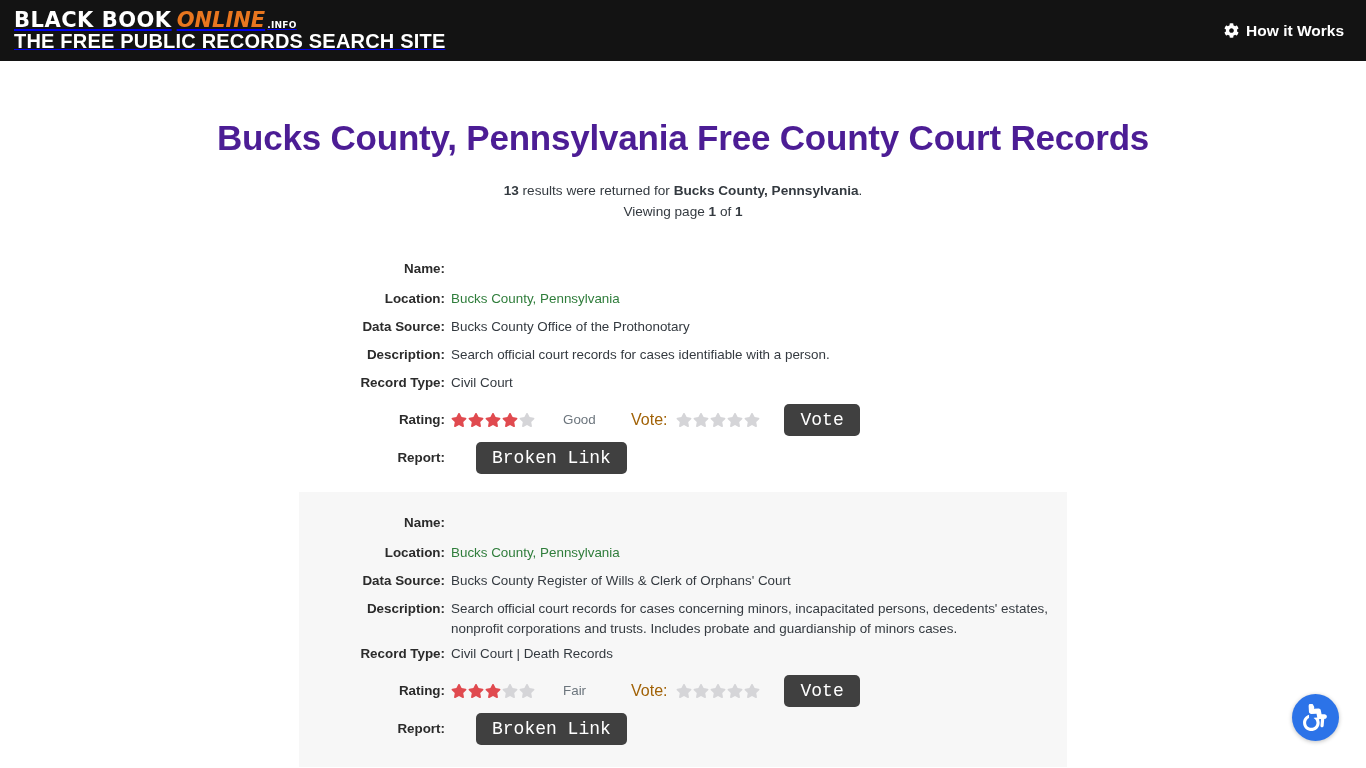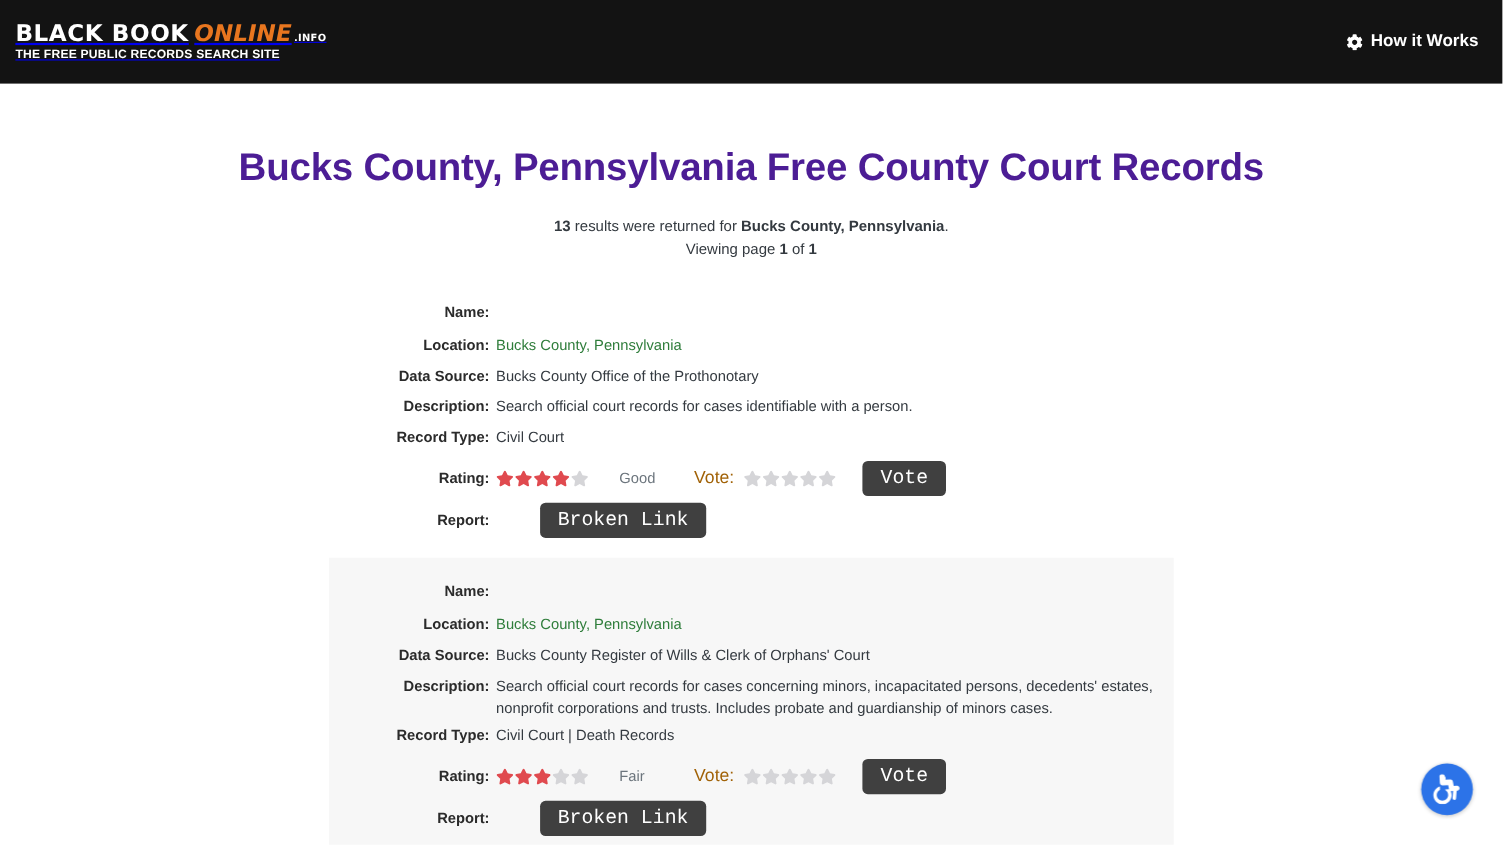--- a/index.html
+++ b/index.html
@@ -8,21 +8,21 @@
     margin: 0; padding: 0;
     width: 1366px; height: 768px;
     overflow: hidden;
     background: #ffffff;
     font-family: "Liberation Sans", sans-serif;
     -webkit-font-smoothing: antialiased;
   }
 
   
   .site-header {
-    height: 76px;
+    height: 61px;
     background: #131313;
     display: flex;
     align-items: center;
     justify-content: space-between;
     padding: 0 22px 0 14px;
     position: relative;
   }
   .brand { display: block; line-height: 1; user-select: none; }
   .brand-top {
     display: flex; align-items: flex-end; gap: 0;
@@ -37,21 +37,21 @@
     color: #e8761f; font-size: 21px; font-weight: 900; font-style: italic;
     font-family: "DejaVu Sans", sans-serif;
     letter-spacing: 0px; line-height: 1; margin-left: 5px;
   }
   .brand-info {
     color: #ffffff; font-size: 9px; font-weight: 900;
     font-family: "DejaVu Sans", sans-serif;
     letter-spacing: .3px; line-height: 1; margin-left: 2px; margin-bottom: 1px;
   }
   .brand-tag {
-    color: #ffffff; font-size: 11px; font-weight: bold;
+    color: #ffffff; font-size: 20px; font-weight: bold;
     font-family: "Liberation Sans", sans-serif;
     letter-spacing: .2px; margin-top: 6px; line-height: 1;
   }
 
   .main-nav { display: flex; align-items: center; gap: 34px; flex-direction: column; }
   .nav-item {
     display: flex; align-items: center; gap: 7px;
     color: #ffffff; font-size: 15.5px; font-weight: bold;
     text-decoration: none; cursor: pointer; line-height: 1;
   }
@@ -159,21 +159,21 @@
     border: none;
     border-radius: 5px;
     padding: 7px 16px;
     cursor: pointer;
     font-family: Liberation Mono, monospace;
     line-height: 18px;
   }
   .btn-vote { margin-left: 24px; }
   .row.report-row { align-items: center; margin-top: 6px; }
   .row.report-row .row-label { line-height: 32px; }
-  .btn-broken { margin-left: 40px; }
+  .btn-broken { margin-left: 25px; }
 
   
   .a11y-btn {
     position: fixed;
     right: 27px;
     bottom: 27px;
     width: 47px;
     height: 47px;
     border-radius: 50%;
     background: #2c73e8;

